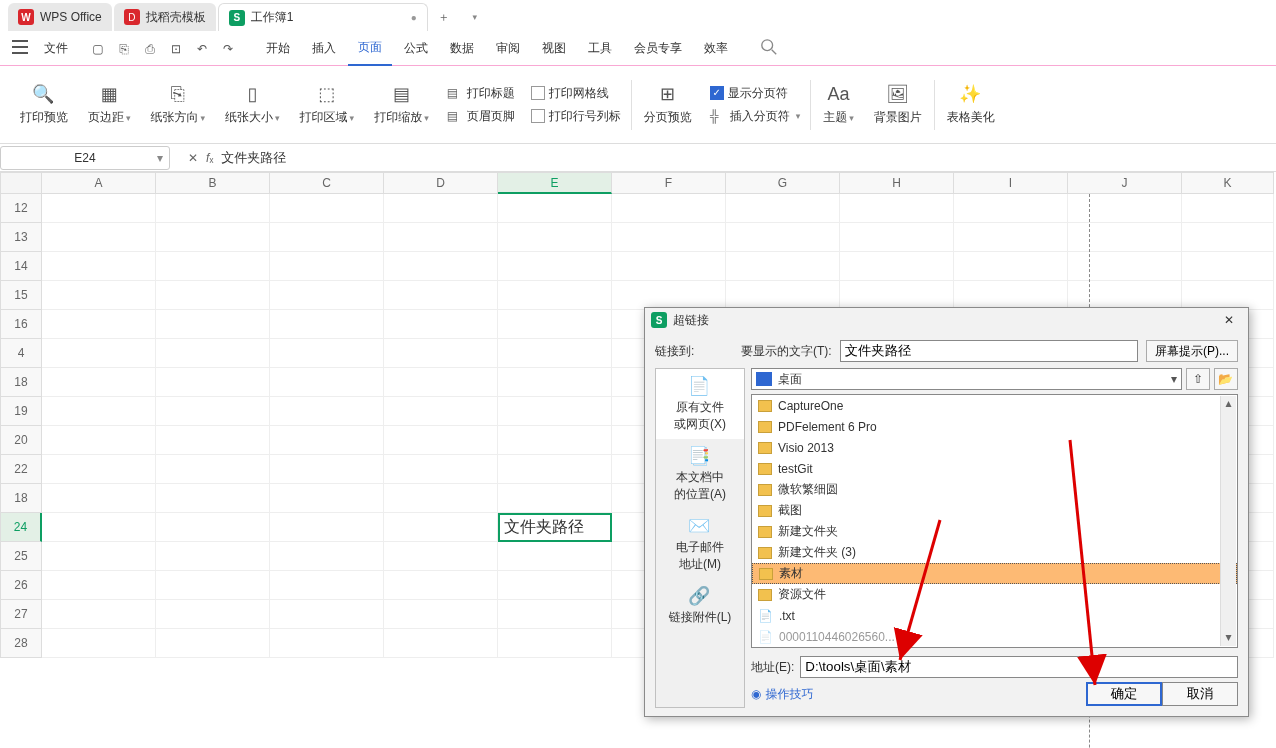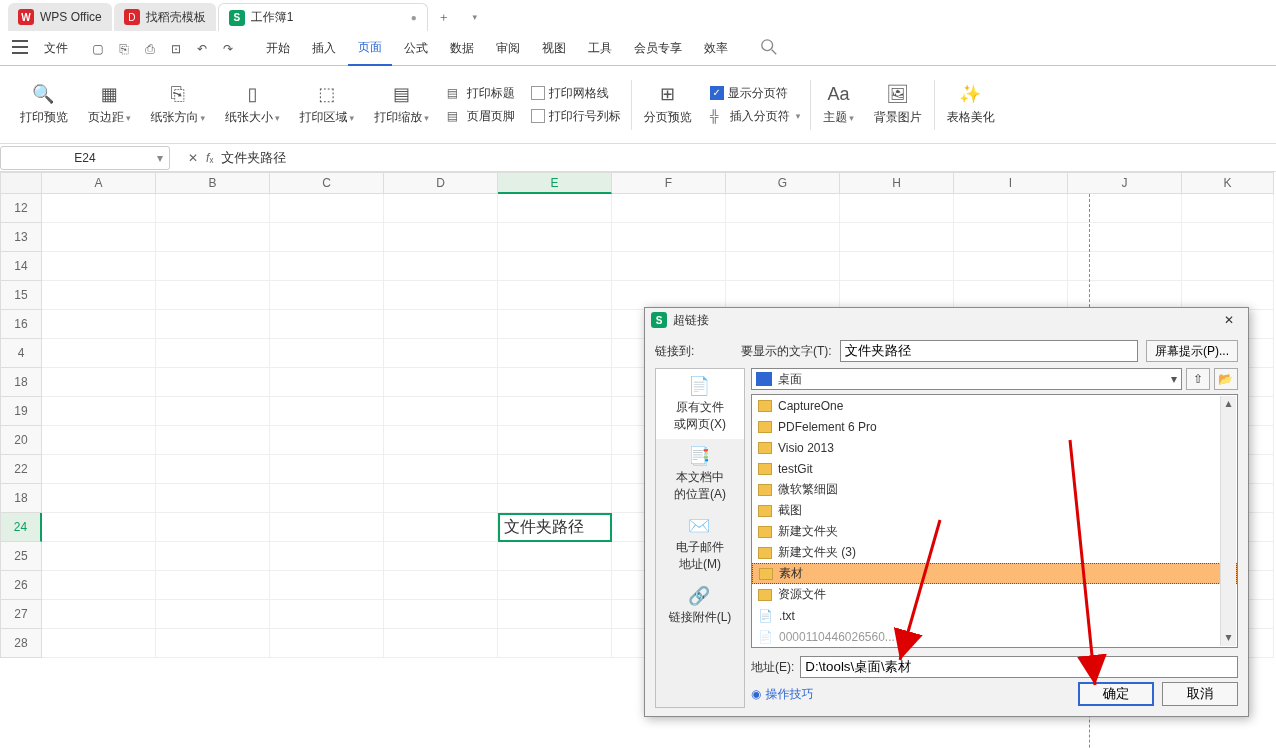--- a/index.html
+++ b/index.html
@@ -83,21 +83,21 @@
 .loc-caret { position: absolute; right: 4px; color: #555; }
 .loc-btn { width: 24px; height: 22px; border: 1px solid #aaa; background: #f7f7f7; display: flex; align-items: center; justify-content: center; }
 .file-list { flex: 1; border: 1px solid #888; background: #fff; overflow: auto; }
 .fl-item { display: flex; align-items: center; gap: 6px; padding: 2px 6px; height: 21px; }
 .fl-item.sel { border: 1px dotted #555; background: #fdba74; }
 .folder-icon { width: 14px; height: 12px; background: #f2c14e; border: 1px solid #c9a03a; }
 .addr-row { display: flex; align-items: center; gap: 6px; margin-top: 4px; }
 .addr-input { flex: 1; height: 22px; border: 1px solid #888; background: #fff; padding: 0 4px; }
 .dlg-footer { display: flex; align-items: center; padding: 0 0 2px 0; }
 .op-hint { color: #2e67d1; display: flex; align-items: center; gap: 4px; }
-.dlg-btns { margin-left: auto; display: flex; gap: 8px; }
+.dlg-btns { margin-left: auto; display: flex; gap: 0; }
 .dlg-btn { width: 76px; height: 24px; border: 1px solid #888; background: #f7f7f7; }
 .dlg-btn.primary { border: 2px solid #2e67d1; }
 
 
 .arrow { position: absolute; pointer-events: none; }
 
 
 .caret { font-size: 9px; color: #888; margin-left: 2px; }
 </style>
 </head>

